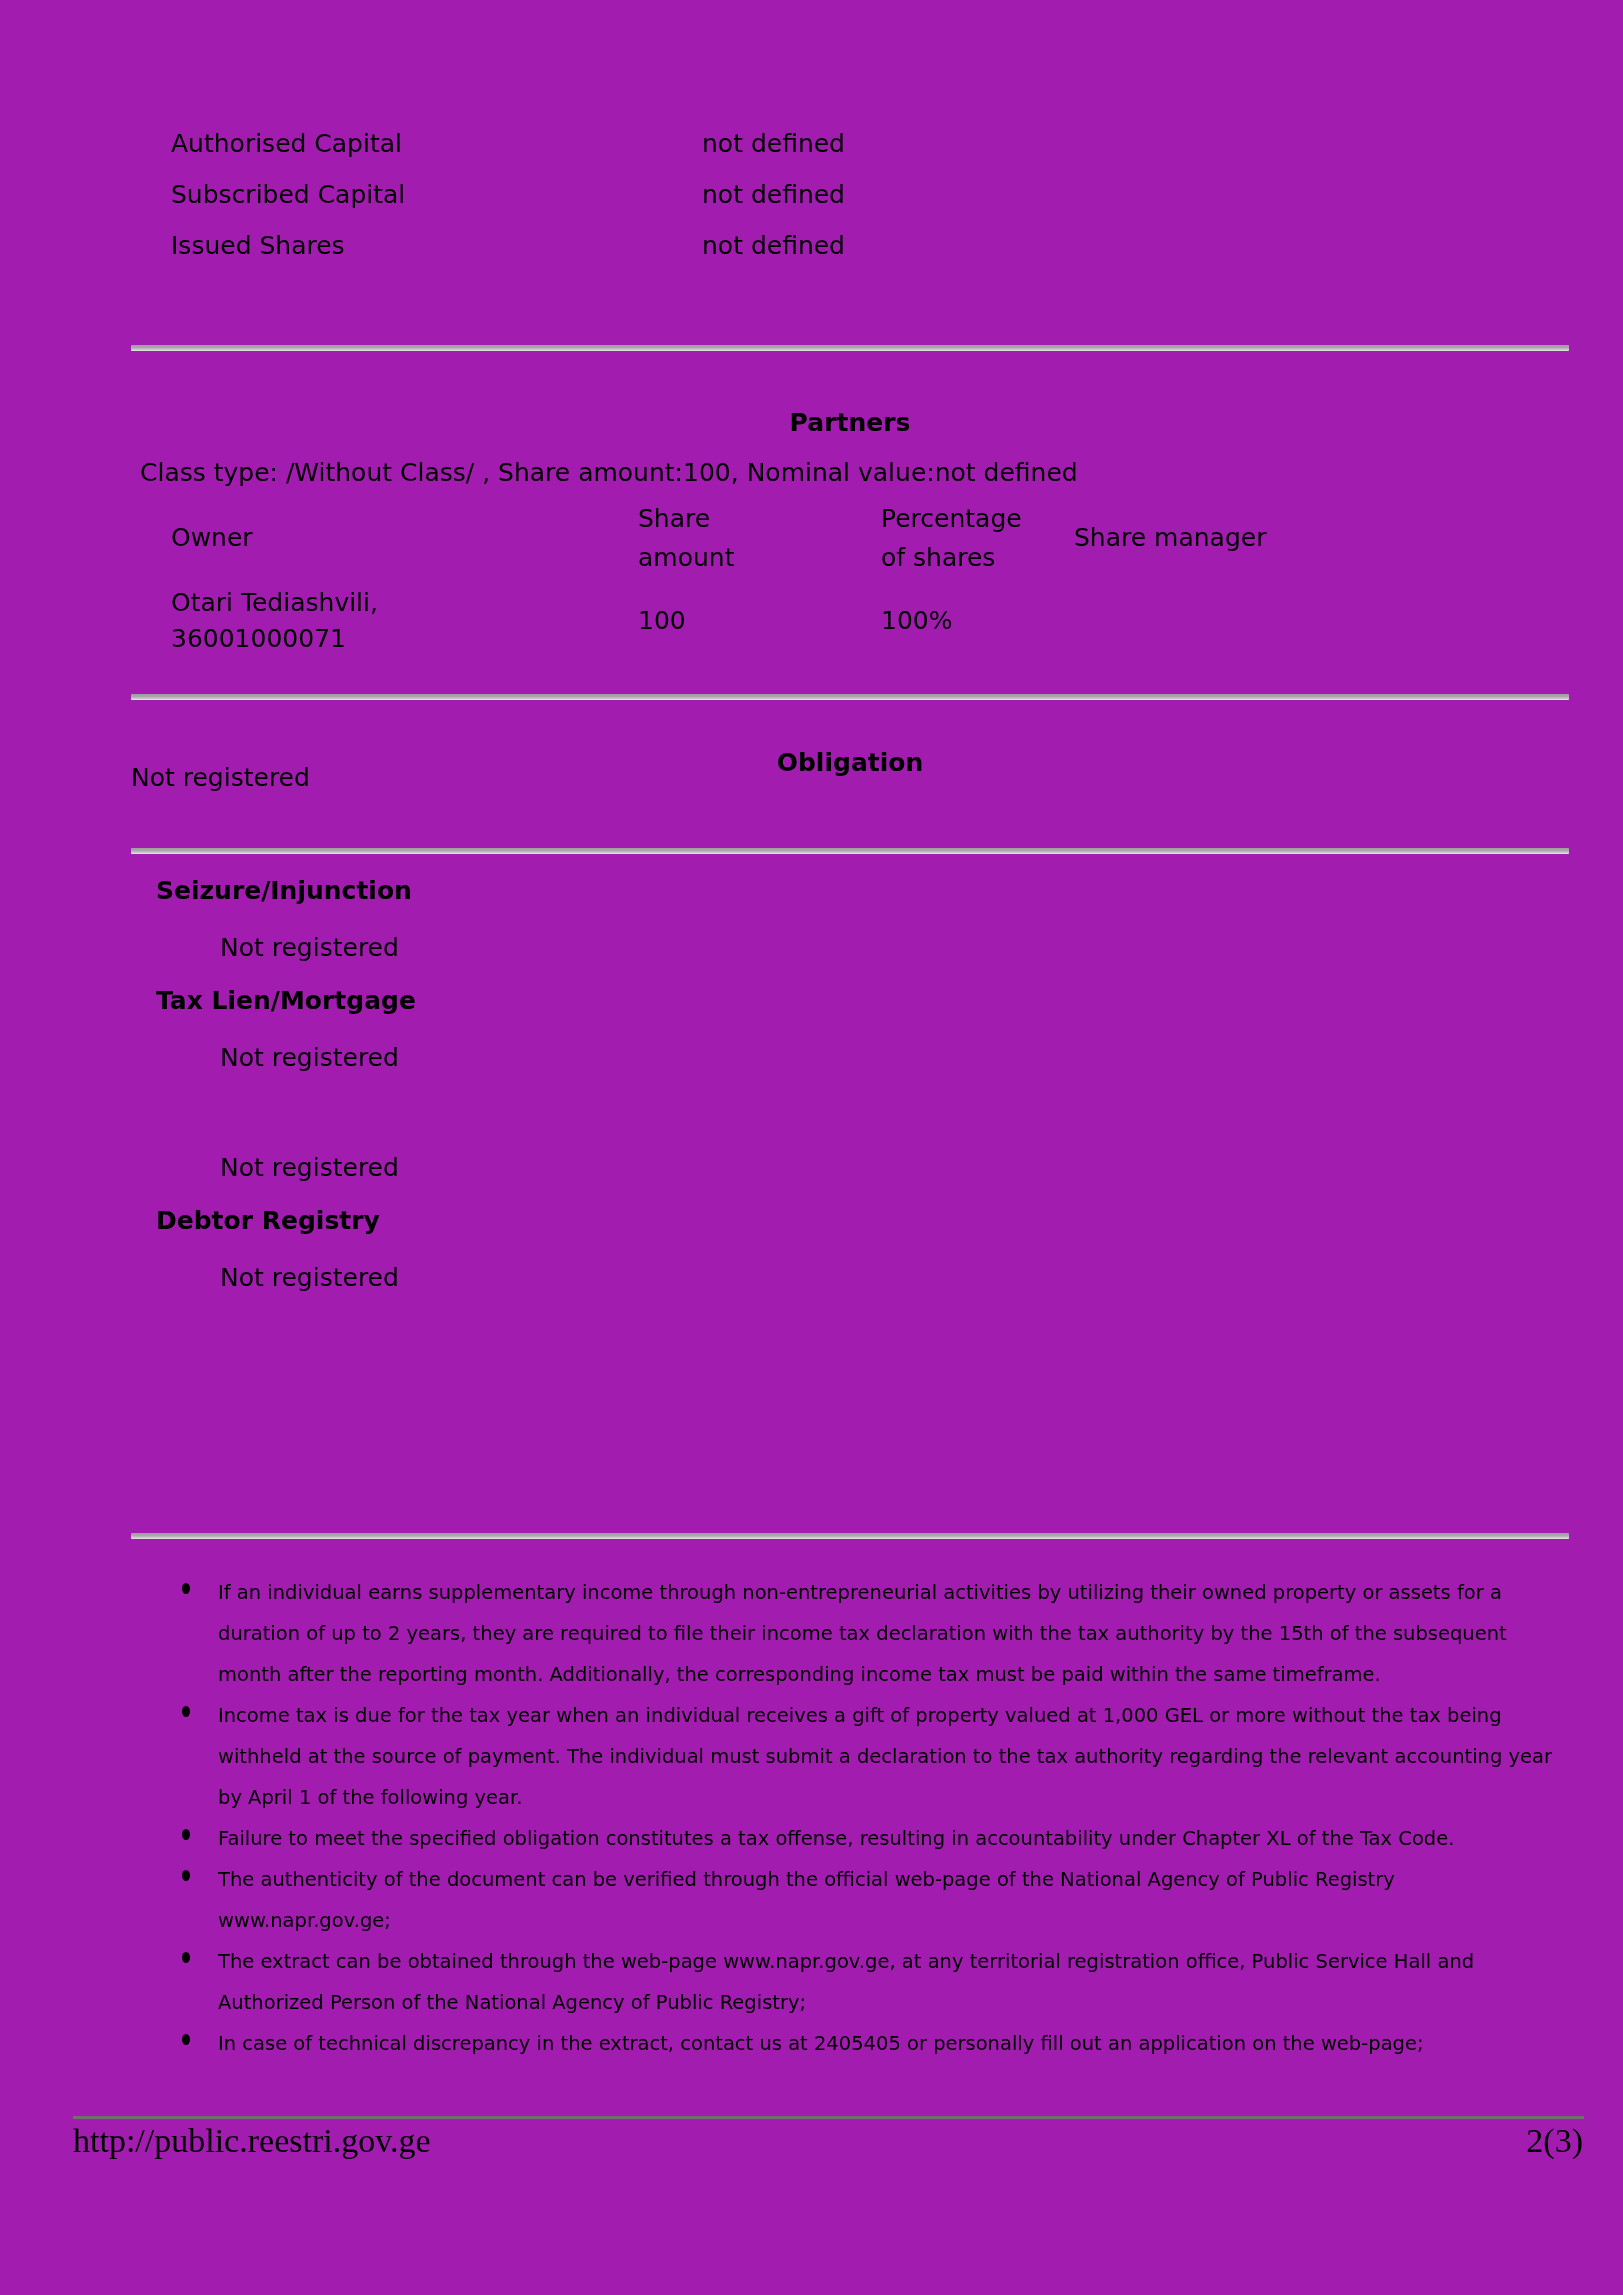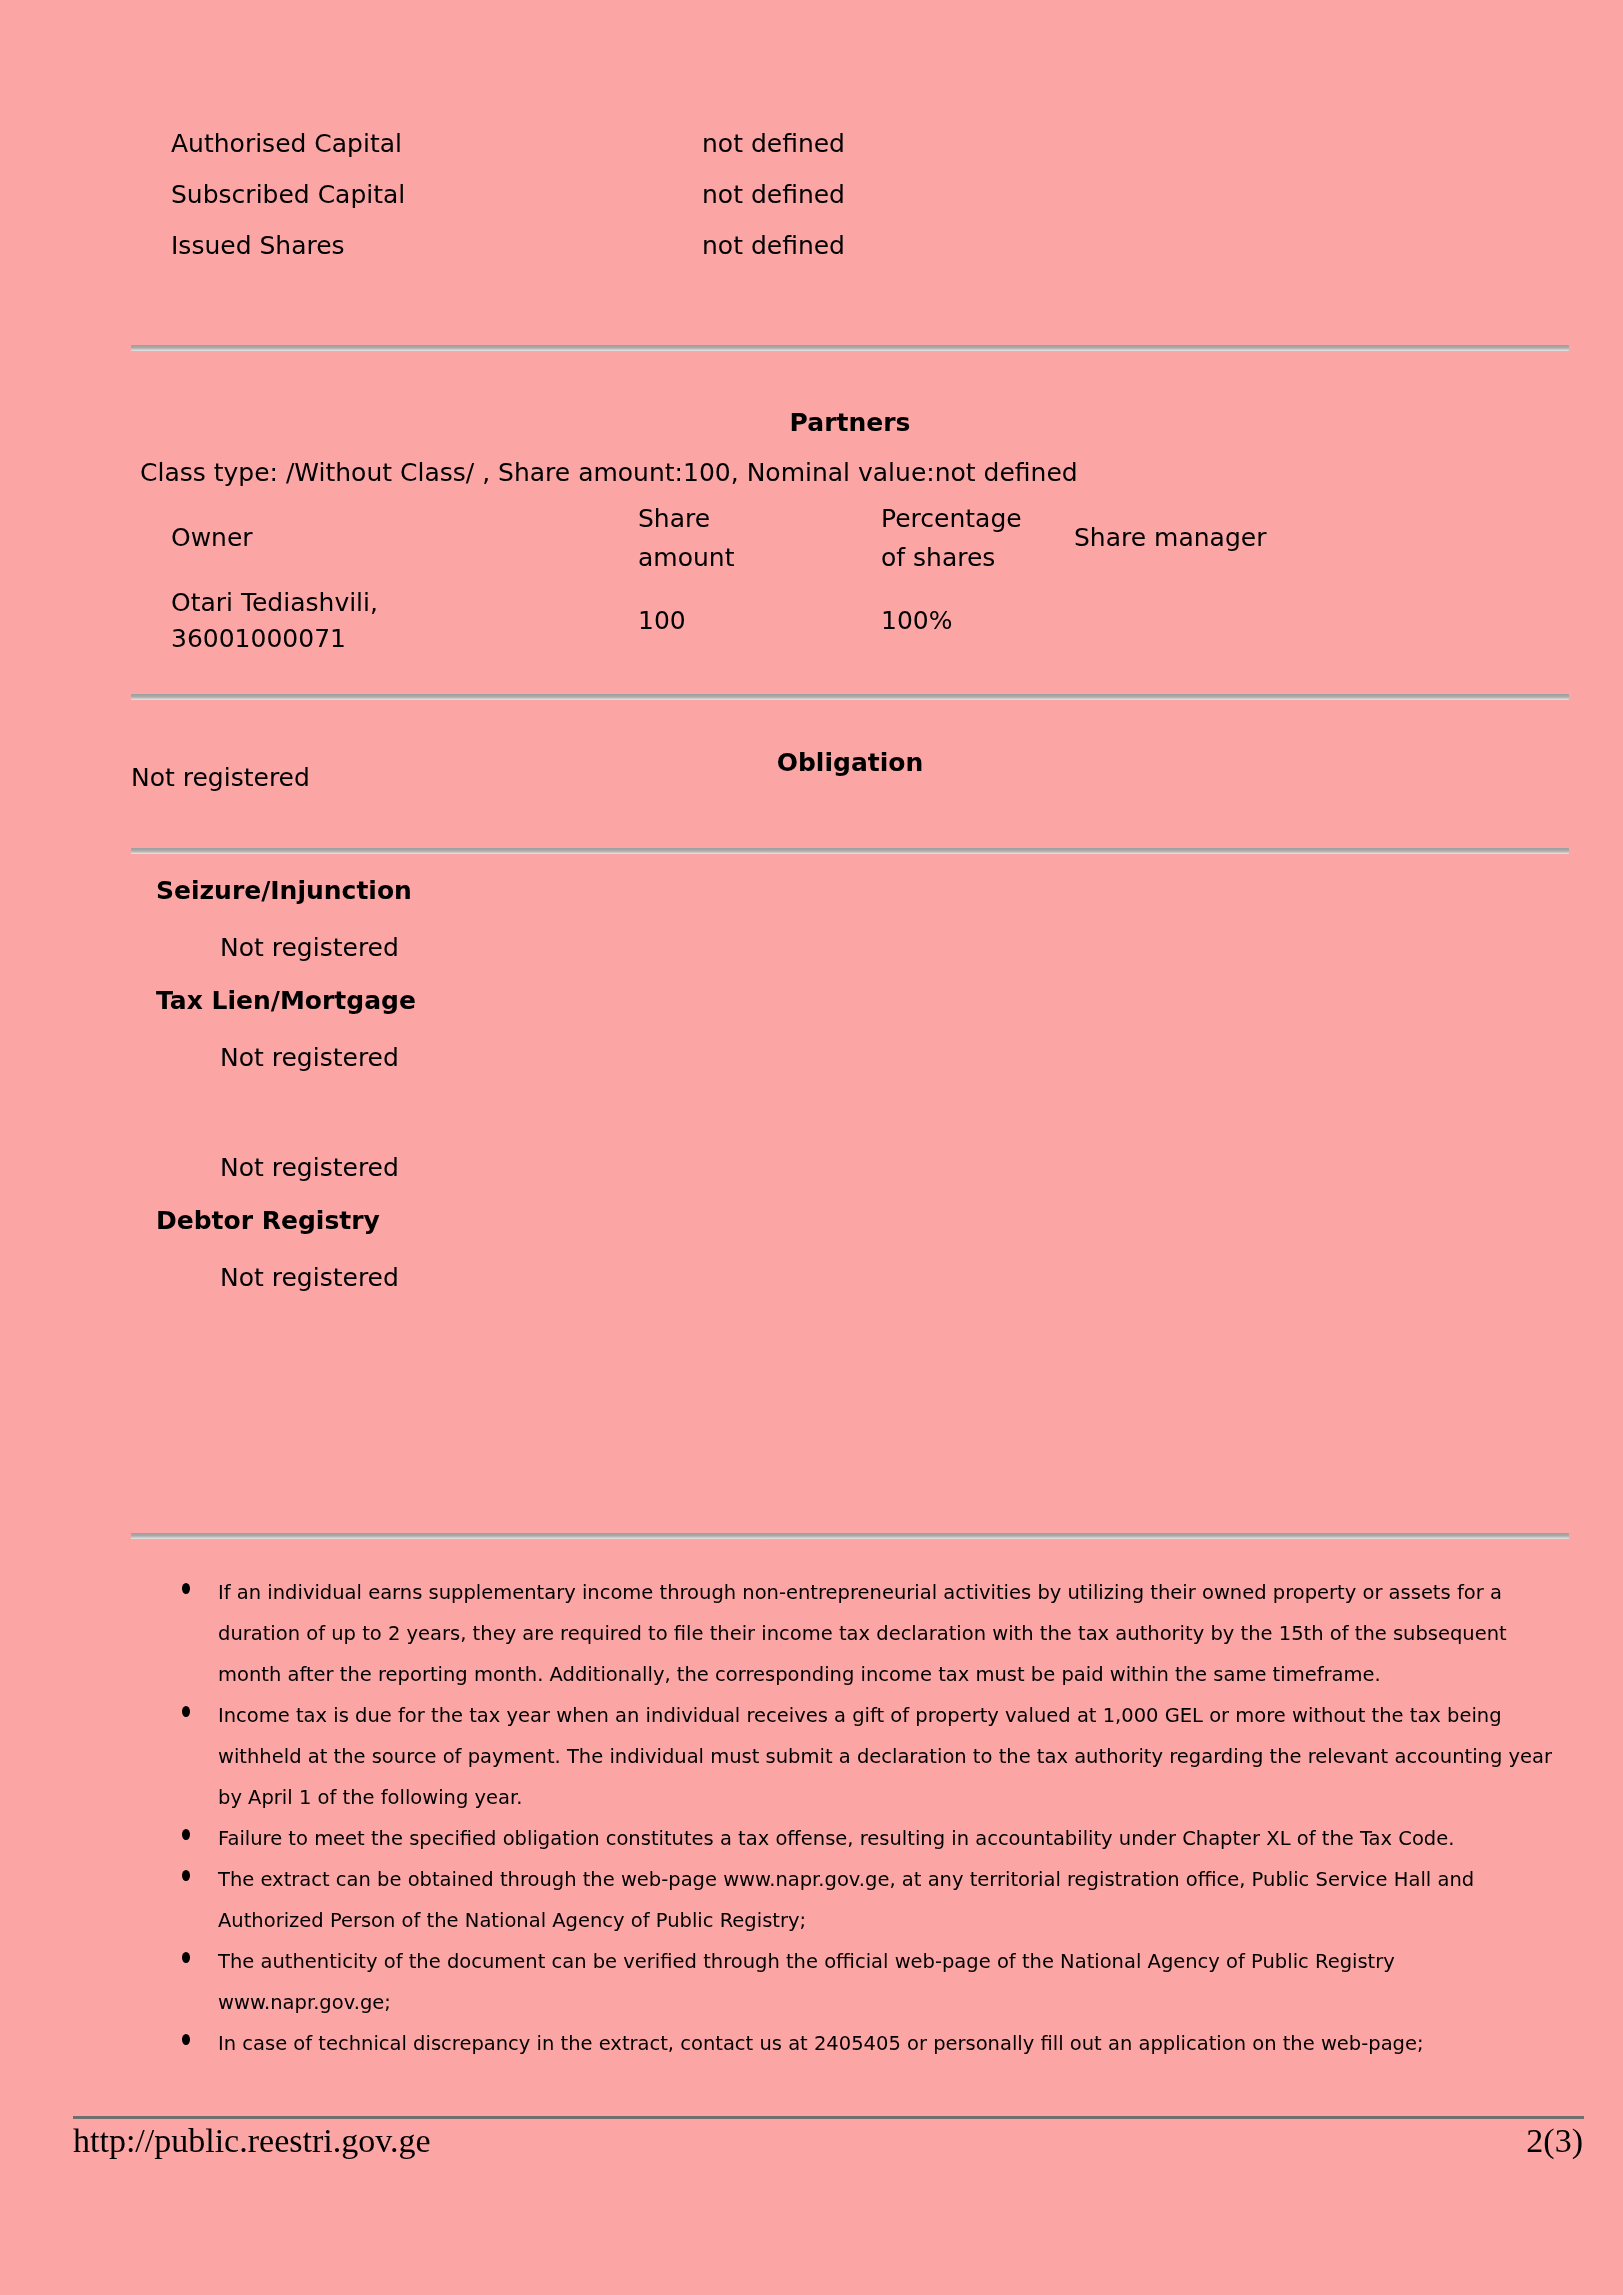--- a/index.html
+++ b/index.html
@@ -1,19 +1,19 @@
 <!DOCTYPE html>
 <html style="font-size:13.5px"><head>
 <meta charset="utf-8">
 <style>
   html,body{margin:0;padding:0;background:#ffffff;}
   .page{
     position:relative;
     width:1624px;height:2295px;
-    background:#fca5a5;
+    background:#a21caf;
     font-family:"DejaVu Sans","Liberation Sans",sans-serif;
     color:#000000;
     overflow:hidden;
   }
   
   .capital{position:absolute;left:171px;top:118px;width:1184px;}
   .cap-row{display:flex;height:51px;line-height:51px;font-size:25px;}
   .cap-label{width:531px;}
   .cap-value{flex:1;}
   
@@ -129,22 +129,22 @@
 
   <h3 class="reg-heading rh4">Debtor Registry</h3>
   <div class="reg-status rs4">Not registered</div>
 
   <div class="divider d4"></div>
 
   <ul class="notes">
     <li>If an individual earns supplementary income through non-entrepreneurial activities by utilizing their owned property or assets for a duration of up to 2 years, they are required to file their income tax declaration with the tax authority by the 15th of the subsequent month after the reporting month. Additionally, the corresponding income tax must be paid within the same timeframe.</li>
     <li>Income tax is due for the tax year when an individual receives a gift of property valued at 1,000 GEL or more without the tax being withheld at the source of payment. The individual must submit a declaration to the tax authority regarding the relevant accounting year by April 1 of the following year.</li>
     <li>Failure to meet the specified obligation constitutes a tax offense, resulting in accountability under Chapter XL of the Tax Code.</li>
+    <li>The authenticity of the document can be verified through the official web-page of the National Agency of Public Registry www.napr.gov.ge;</li>
     <li>The extract can be obtained through the web-page www.napr.gov.ge, at any territorial registration office, Public Service Hall and Authorized Person of the National Agency of Public Registry;</li>
-    <li>The authenticity of the document can be verified through the official web-page of the National Agency of Public Registry www.napr.gov.ge;</li>
     <li>In case of technical discrepancy in the extract, contact us at 2405405 or personally fill out an application on the web-page;</li>
   </ul>
 
   <div class="footer-rule"></div>
   <div class="footer-url">http://public.reestri.gov.ge</div>
   <div class="footer-page">2(3)</div>
 
 </div>
 
 

